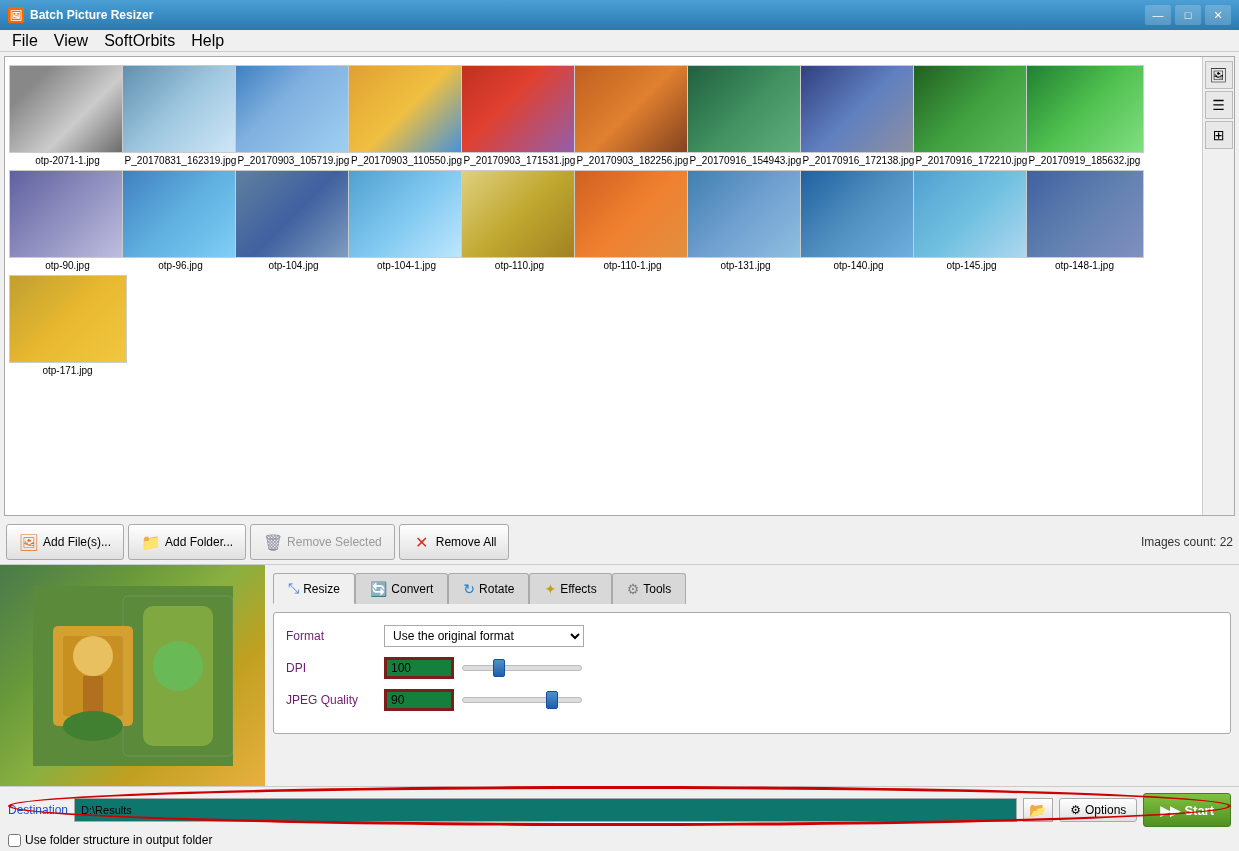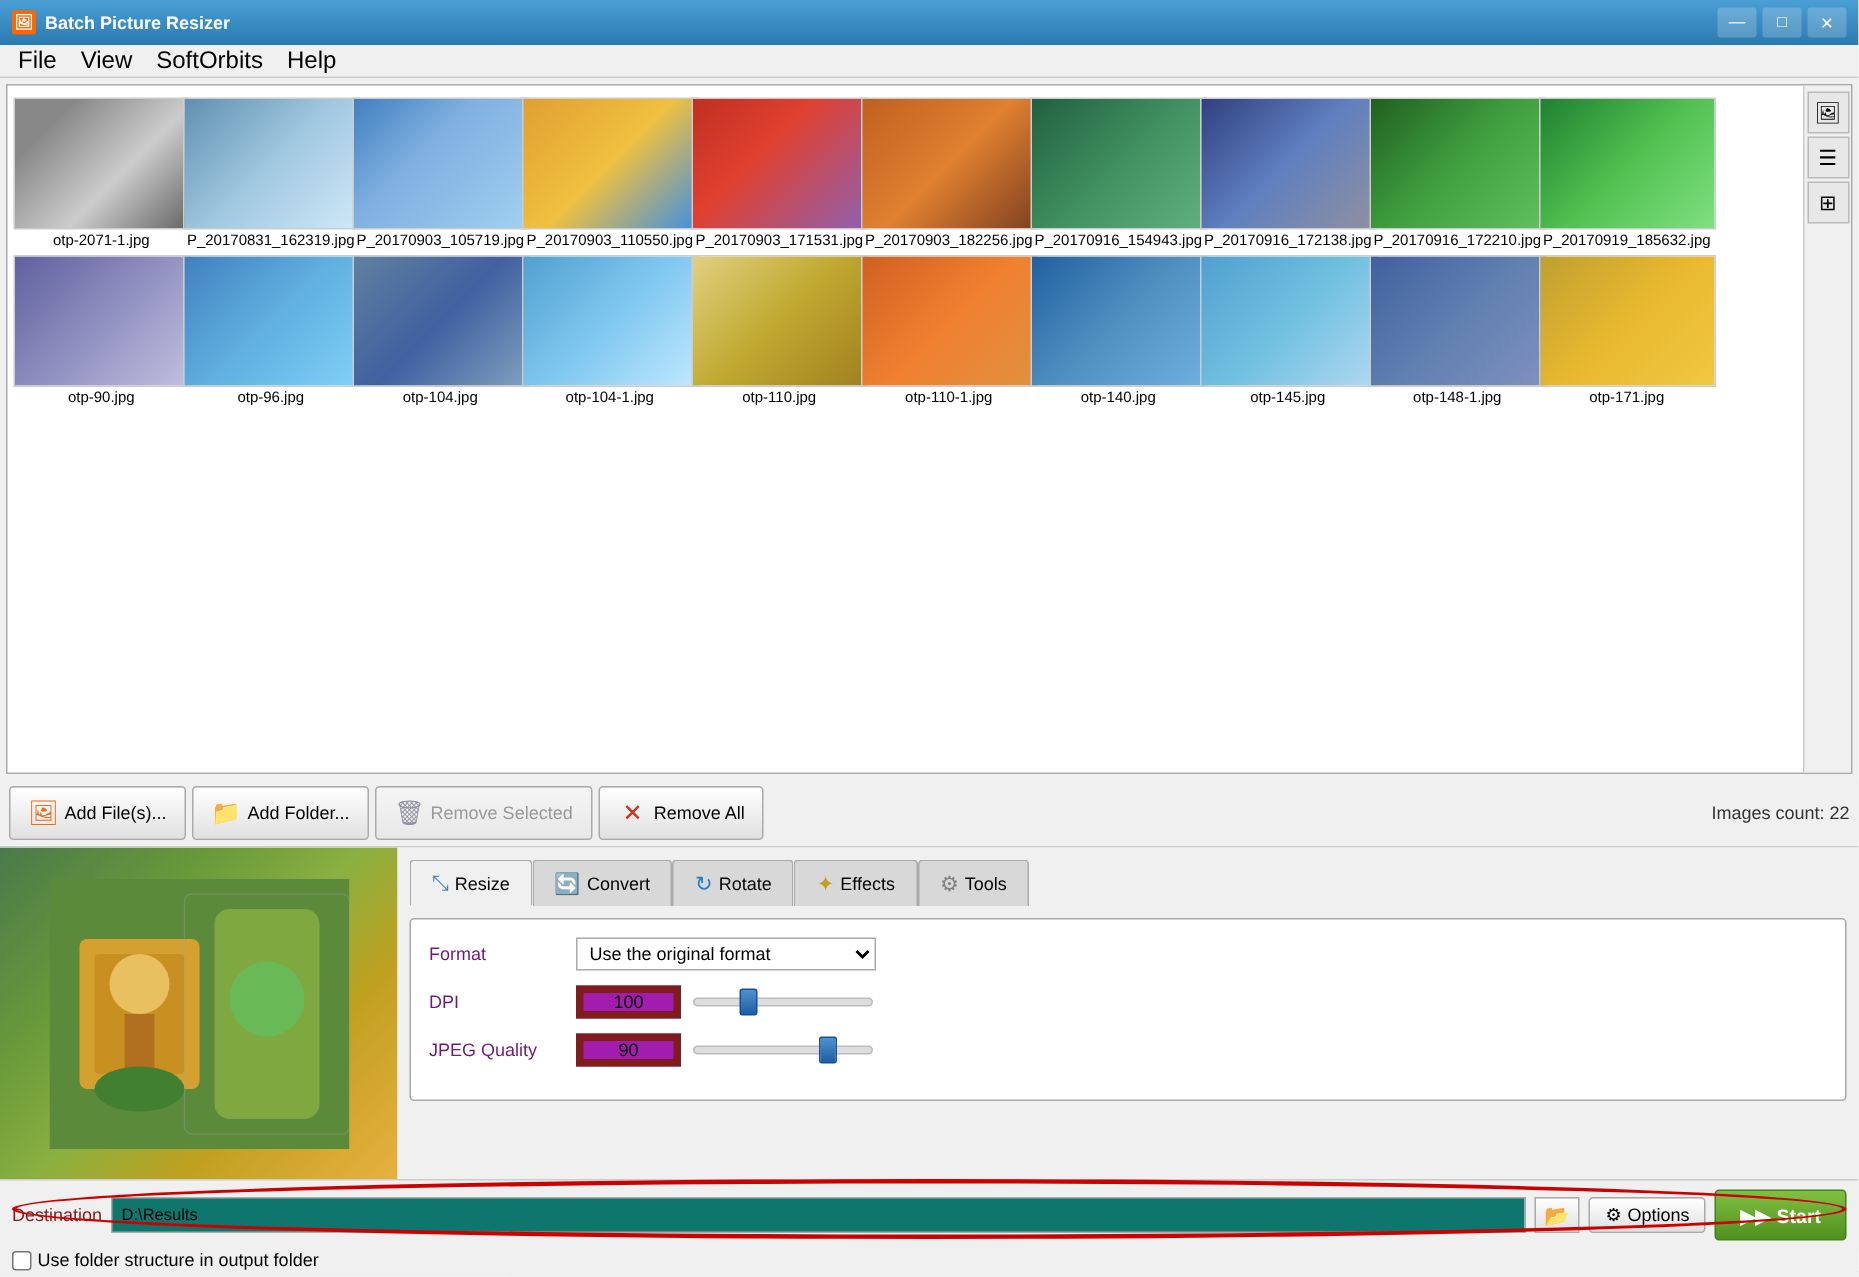--- a/index.html
+++ b/index.html
@@ -229,25 +229,24 @@
     }
     .form-label {
       width: 90px;
       font-size: 12px;
       color: #701a75;
       flex-shrink: 0;
     }
     .form-input {
       width: 70px;
       height: 22px;
-      border: 5px solid #7f1d1d;
+      border: 3px solid #7f1d1d;
       padding: 2px 4px;
       font-size: 12px;
-      background: #a21caf;
-      text-align: center;
+      background: #15803d;
     }
     .form-select {
       width: 200px;
       height: 22px;
       border: 1px solid #aaa;
       font-size: 12px;
       background: white;
       padding: 0 4px;
     }
     .slider-track {
@@ -274,21 +273,21 @@
       display: flex;
       align-items: center;
       padding: 6px 8px;
       background: #f0f0f0;
       border-top: 1px solid #ccc;
       gap: 6px;
       position: relative;
     }
     .dest-label {
       font-size: 12px;
-      color: #7f1d1d;
+      color: #1d4ed8;
       flex-shrink: 0;
       text-align: center;
     }
     .dest-input {
       flex: 1;
       height: 24px;
       border: 1px solid #aaa;
       padding: 2px 6px;
       font-size: 11px;
       background: #0f766e;
@@ -440,20 +439,24 @@
         </div>
         <div class="thumb-item">
           <div class="thumb-img t15"></div>
           <div class="thumb-label">otp-110.jpg</div>
         </div>
         <div class="thumb-item">
           <div class="thumb-img t16"></div>
           <div class="thumb-label">otp-110-1.jpg</div>
         </div>
         <div class="thumb-item">
+          <div class="thumb-img t17"></div>
+          <div class="thumb-label">otp-131.jpg</div>
+        </div>
+        <div class="thumb-item">
           <div class="thumb-img t18"></div>
           <div class="thumb-label">otp-140.jpg</div>
         </div>
         <div class="thumb-item">
           <div class="thumb-img t19"></div>
           <div class="thumb-label">otp-145.jpg</div>
         </div>
         <div class="thumb-item">
           <div class="thumb-img t21"></div>
           <div class="thumb-label">otp-148-1.jpg</div>

